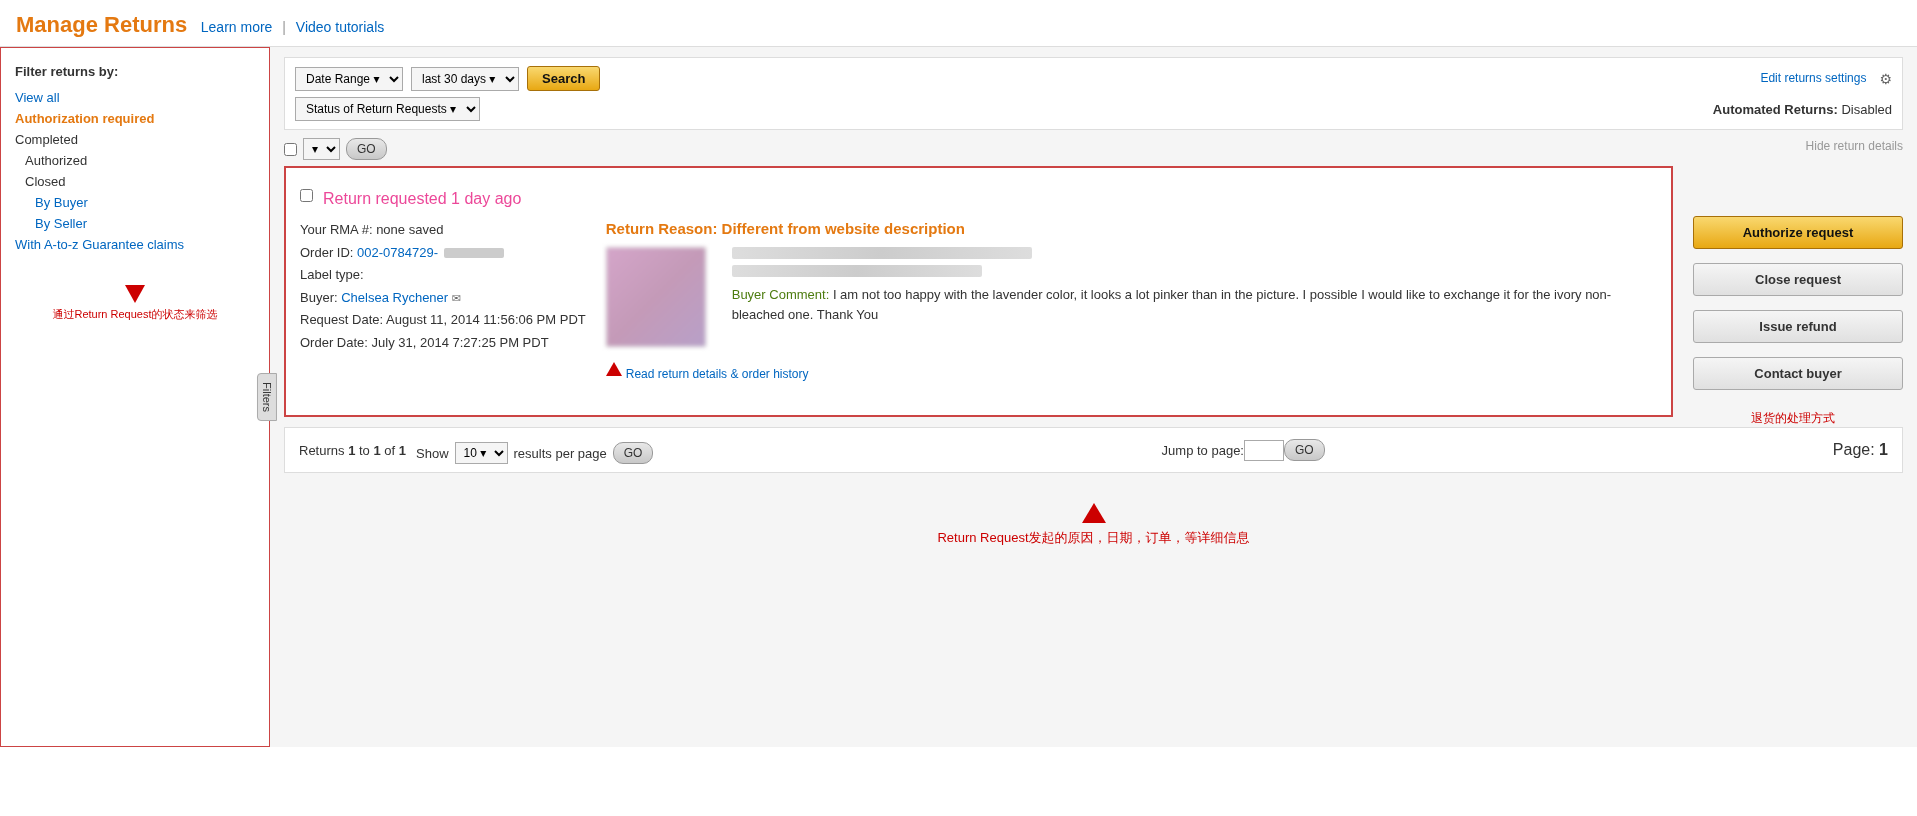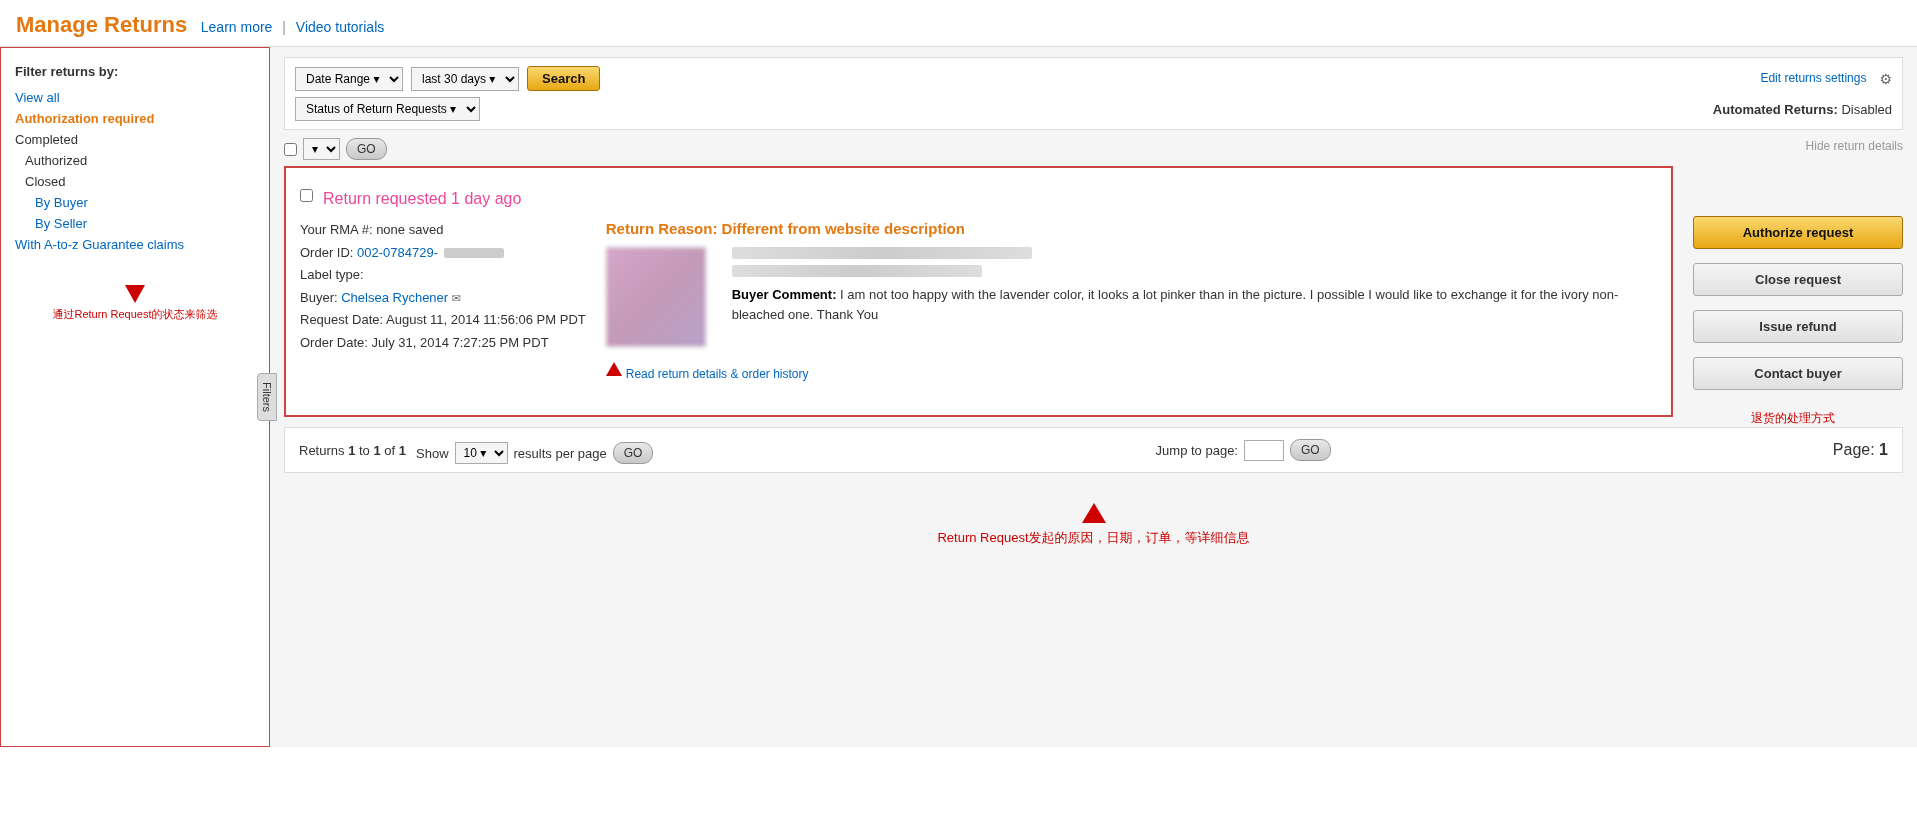--- a/index.html
+++ b/index.html
@@ -60,39 +60,39 @@
     .return-card { border: 2px solid #c44; background: #fff; padding: 14px; margin-bottom: 10px; }
     .return-card-header { display: flex; align-items: center; gap: 10px; margin-bottom: 12px; }
     .return-card-title { font-size: 16px; font-weight: normal; color: #ec4899; margin-top: 8px; }
     .return-card-body { display: flex; gap: 20px; }
     .return-info { min-width: 280px; }
     .return-info p { margin-bottom: 3px; line-height: 1.5; }
     .return-info a { color: #0066c0; text-decoration: none; }
     .return-details-col { flex: 1; }
     .return-reason-title { color: #e47911; font-size: 15px; font-weight: bold; margin-bottom: 10px; }
     .blurred-image { width: 100px; height: 100px; background: linear-gradient(135deg, #d4a5c9 0%, #c49ab8 50%, #b8a0c8 100%); border: 1px solid #ccc; float: left; margin-right: 14px; filter: blur(2px); }
-    .buyer-comment-label { font-weight: bold; color: #000000; }
+    .buyer-comment-label { font-weight: normal; color: #4d7c0f; }
     .blurred-text-block { background: linear-gradient(to right, #ddd, #ccc, #ddd); height: 12px; width: 300px; margin-bottom: 6px; border-radius: 2px; }
     .read-return-link { color: #0066c0; font-size: 12px; cursor: pointer; margin-top: 10px; display: inline-block; clear: both; }
     .arrow-up-red-sm { display: inline-block; width: 0; height: 0; border-left: 8px solid transparent; border-right: 8px solid transparent; border-bottom: 14px solid #c00; margin-right: 4px; vertical-align: middle; }
 
     
     .action-buttons { display: flex; flex-direction: column; gap: 14px; min-width: 200px; padding-left: 10px; }
     .action-btn { padding: 8px 14px; font-size: 13px; font-weight: bold; cursor: pointer; border-radius: 3px; text-align: center; }
     .btn-orange { background: linear-gradient(to bottom, #f9d86f, #e8a813); border: 1px solid #a77009; color: #111; }
     .btn-gray { background: linear-gradient(to bottom, #f5f5f5, #e0e0e0); border: 1px solid #aaa; color: #333; }
 
     
     .action-annotation { margin-top: 20px; text-align: center; font-size: 12px; color: #c00; }
 
     
     .pagination-bar { background: #fff; border: 1px solid #ddd; padding: 8px 14px; display: flex; align-items: center; gap: 10px; }
     .pagination-bar .results-text { font-size: 13px; }
     .pagination-bar .results-text strong { font-weight: bold; }
-    .jump-to-page { margin-left: auto; display: flex; align-items: center; gap: 6px; font-size: 13px; }
+    .jump-to-page { margin-left: auto; display: flex; align-items: center; font-size: 13px; }
     .jump-input { width: 40px; padding: 2px 4px; border: 1px solid #aaa; text-align: center; }
     .page-indicator { margin-left: auto; font-size: 16px; }
 
     
     .bottom-annotation { text-align: center; margin-top: 30px; }
     .arrow-up-red-lg { width: 0; height: 0; border-left: 12px solid transparent; border-right: 12px solid transparent; border-bottom: 20px solid #c00; margin: 0 auto 6px auto; }
     .annotation-text-bottom { color: #c00; font-size: 13px; }
 
     .divider { color: #999; margin: 0 4px; }
 

